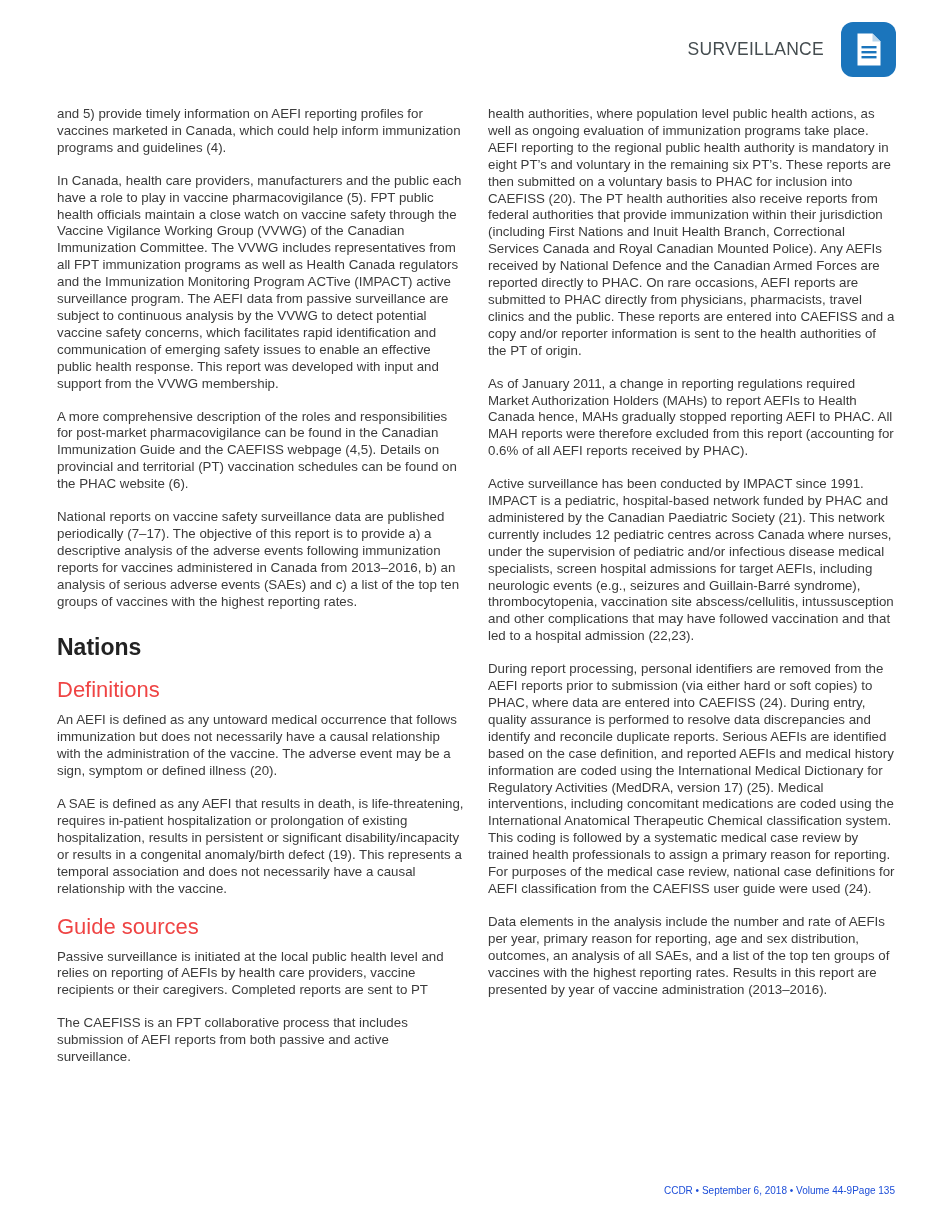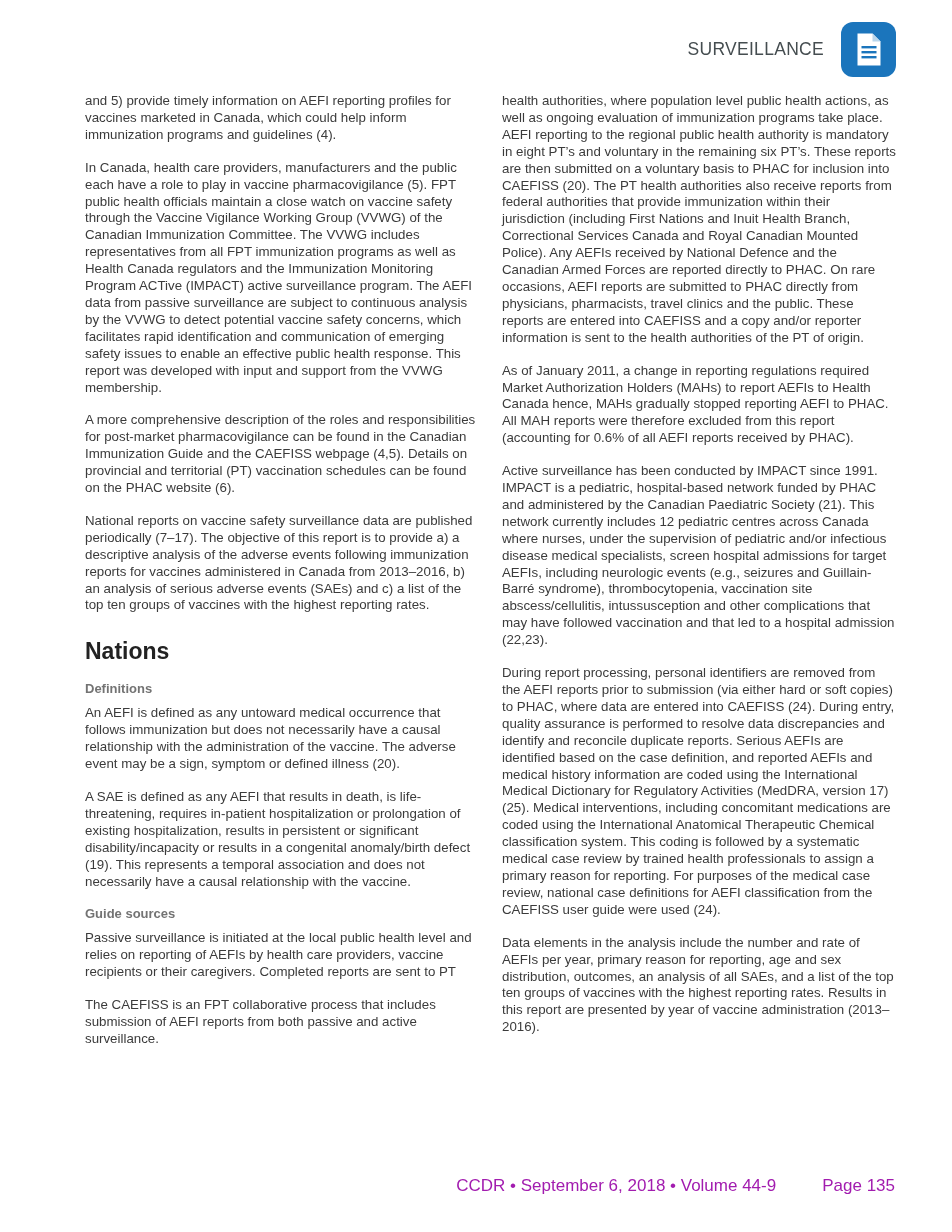--- a/index.html
+++ b/index.html
@@ -29,60 +29,58 @@
   .section-label {
     font-size: 17.5px;
     color: #454d50;
     letter-spacing: 0.3px;
   }
 
   .doc-icon svg { display: block; }
 
   .columns {
     position: absolute;
-    top: 93px;
+    top: 106px;
     left: 57px;
     right: 56px;
     display: flex;
     gap: 23px;
-    margin-left: 28px;
   }
 
   .col { flex: 1 1 0; min-width: 0; }
 
   .col p {
     margin: 0 0 16px 0;
     font-size: 13.3px;
     line-height: 16.9px;
     color: #3b3b3b;
   }
 
   h1.methods {
     font-size: 23px;
     color: #222222;
     font-weight: 700;
     margin: 24px 0 16px 0;
   }
 
   h2.sub {
-    font-size: 13px;
-    color: #737373;
-    font-weight: 700;
+    font-size: 22px;
+    color: #ef4444;
+    font-weight: 400;
     margin: 4px 0 9px 0;
   }
 
   .page-footer {
     position: absolute;
     bottom: 36px;
     right: 57px;
     display: flex;
     align-items: baseline;
-    gap: 46px;
-    font-size: 17px;
-    color: #a21caf;
+    font-size: 10px;
+    color: #1d4ed8;
   }
 </style>
 </head>
 <body>
 
 <div class="page">
 
   <header class="page-header">
     <span class="section-label">SURVEILLANCE</span>
     <span class="doc-icon">

